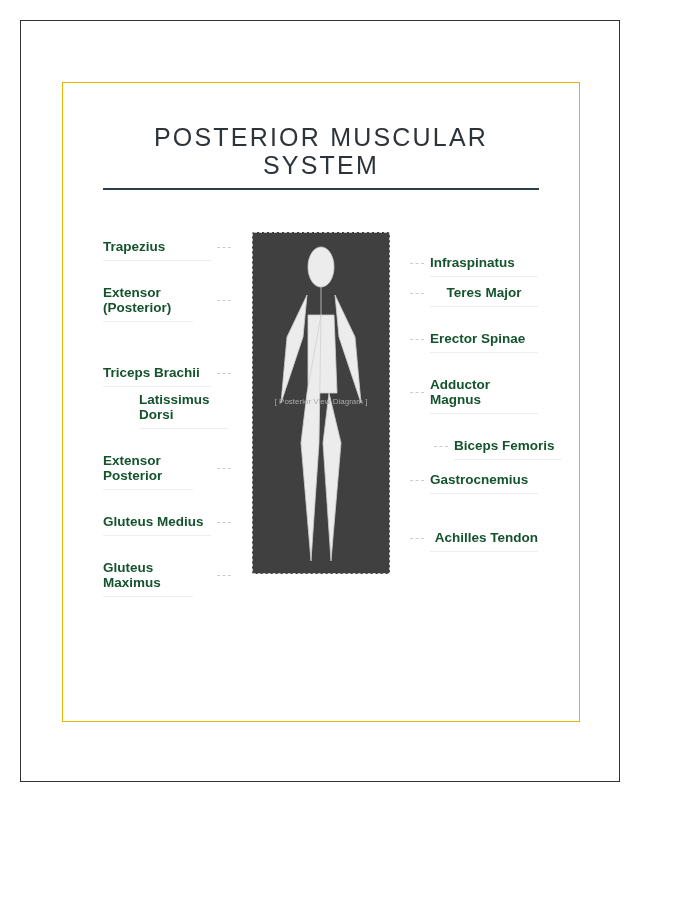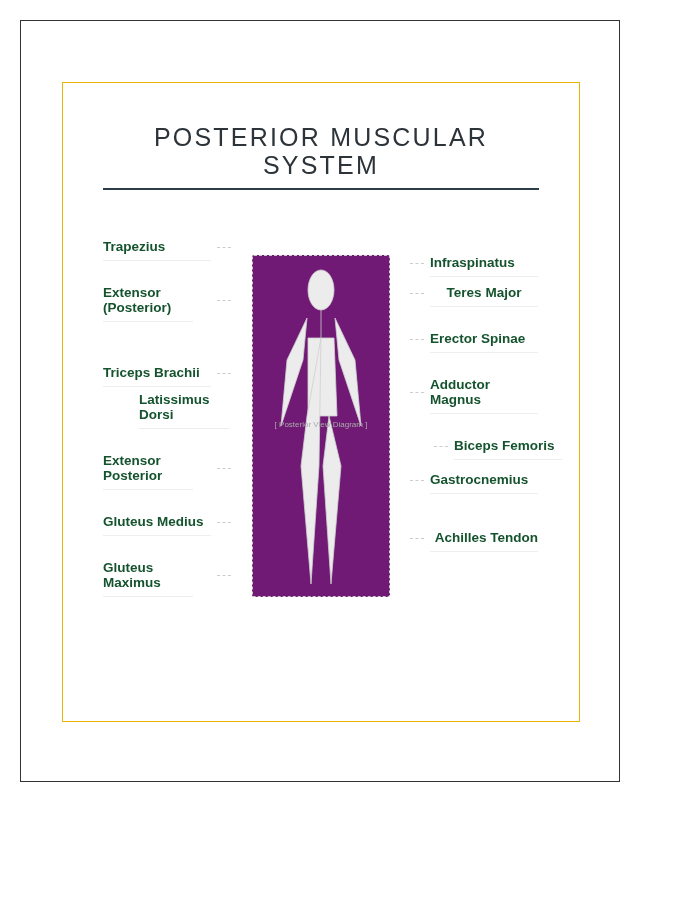--- a/index.html
+++ b/index.html
@@ -26,22 +26,22 @@
     .label {
       position: relative; font-size: 13.5px; font-weight: bold; color: #14532d;
       line-height: 15px; padding-bottom: 6px; border-bottom: 1px solid #eeeeee;
     }
     .leader {
       position: absolute; width: 14px; height: 0; border-top: 1px dashed #cccccc;
     }
     .label-col.left .leader { left: 114px; }
     .label-col.right .leader { left: -20px; }
     .diagram-box {
-      position: absolute; left: 189px; top: 172px; width: 138px; height: 342px;
-      border: 1px dashed #cccccc; background: #701a75; border-radius: 2px;
+      position: absolute; left: 189px; top: 149px; width: 138px; height: 342px;
+      border: 1px dashed #cccccc; background: #404040; border-radius: 2px;
     }
     .diagram-box svg { position: absolute; left: 0; top: 0; }
     .diagram-caption {
       position: absolute; left: 0; width: 100%; top: 164px; text-align: center;
       font-size: 8px; color: #aaaaaa;
     }
   </style>
 </head>
 <body>
 

